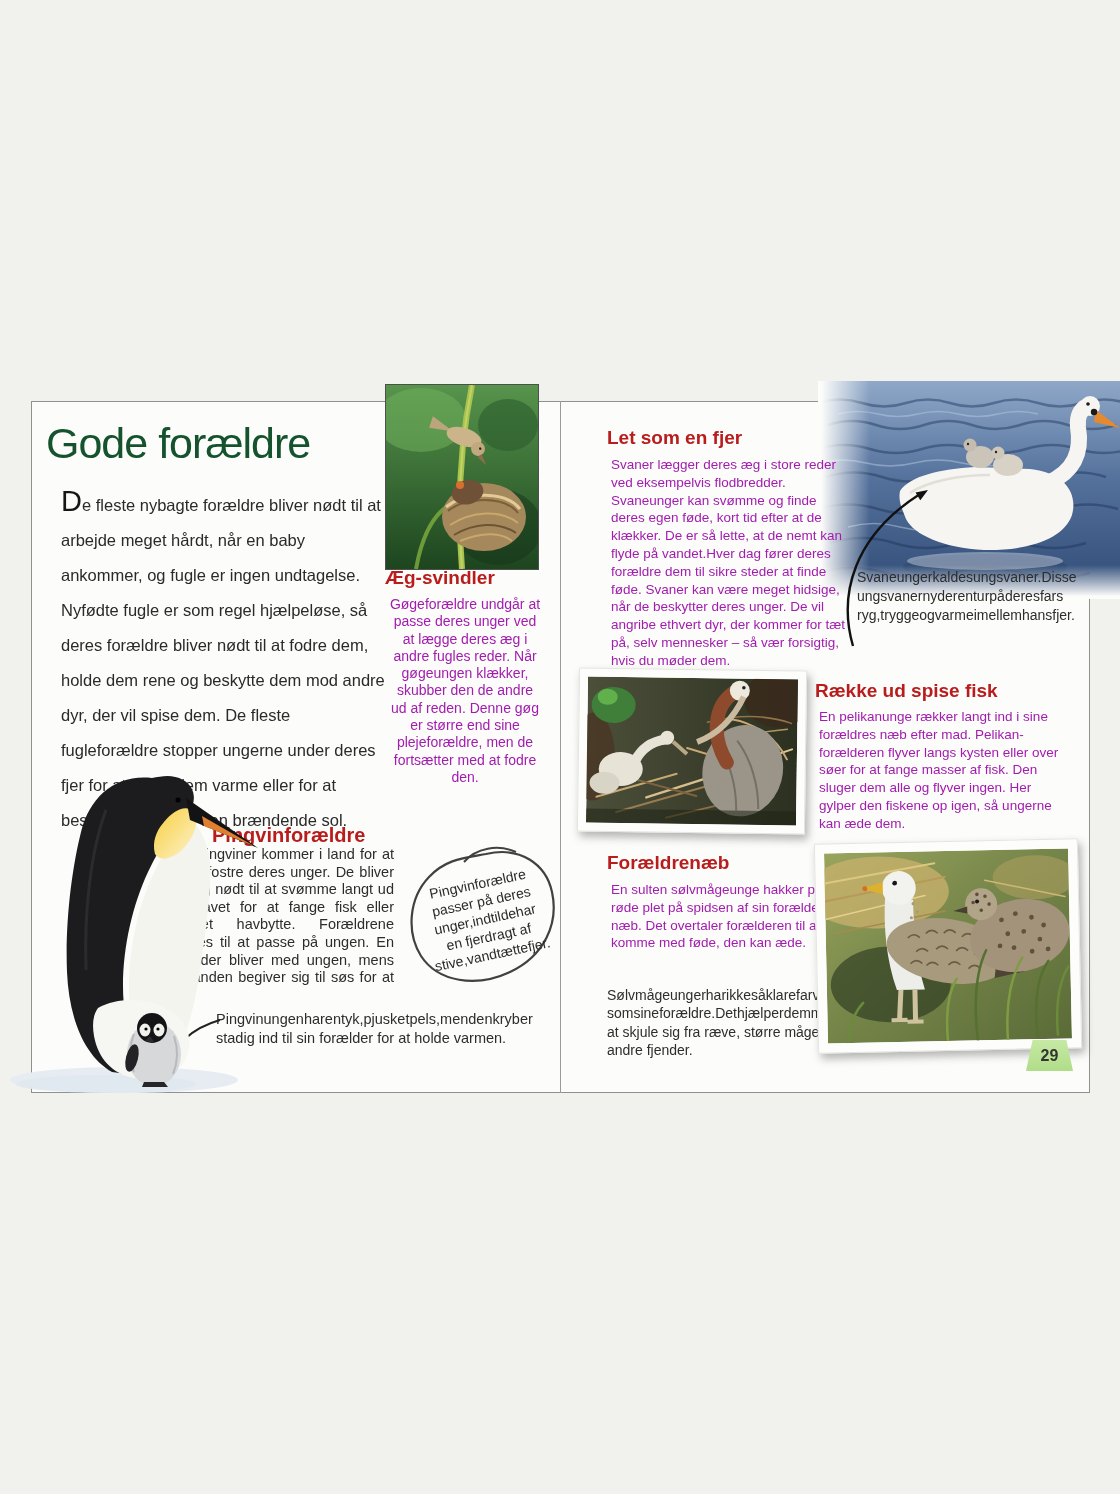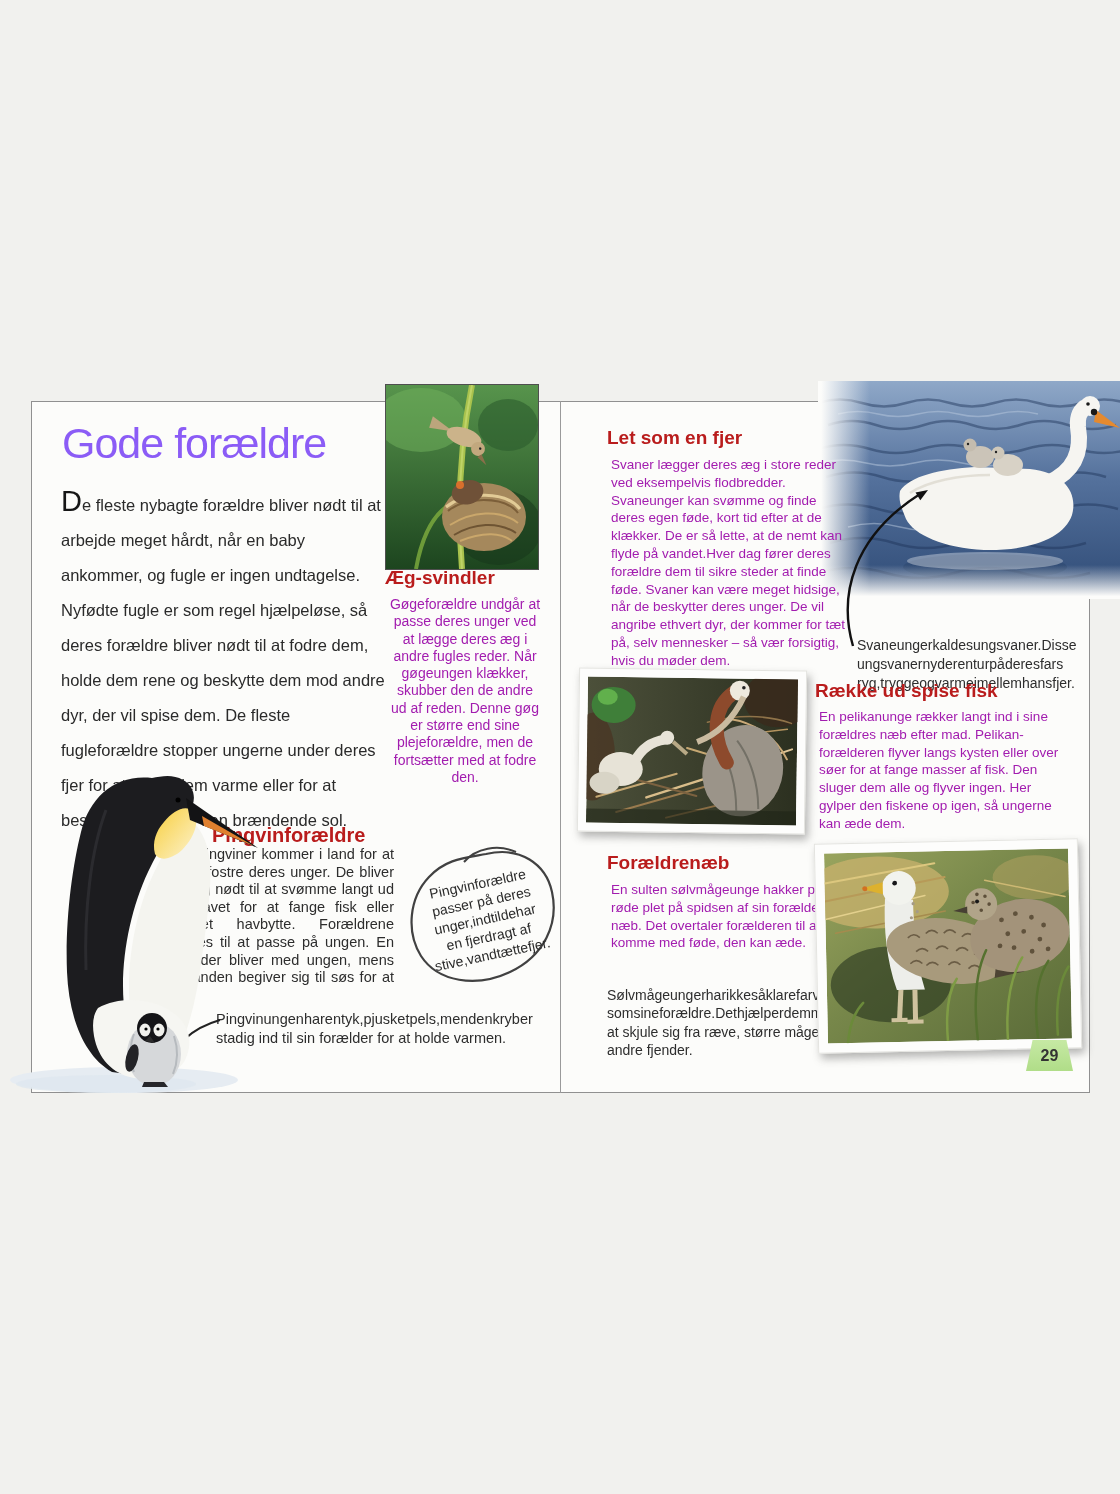--- a/index.html
+++ b/index.html
@@ -10,21 +10,21 @@
     color:#262626;
   }
   .abs{position:absolute;}
   .page{
     left:31px;top:401px;width:1059px;height:692px;
     background:#fcfcfa;border:1px solid #909090;box-sizing:border-box;
   }
   .spine{left:560px;top:401px;width:1px;height:692px;background:#9a9a9a;}
 
   
-  .title{left:62px;top:419px;margin:0;font-size:43px;font-weight:400;letter-spacing:-1px;color:#8b5cf6;}
+  .title{left:46px;top:419px;margin:0;font-size:43px;font-weight:400;letter-spacing:-1px;color:#14532d;}
   .intro{left:61px;top:484px;width:326px;margin:0;font-size:16.5px;line-height:35px;color:#2a2a2a;}
   .dropcap{font-size:29px;font-weight:400;color:#161616;}
   .sec-h{margin:0;font-size:19px;font-weight:700;color:#b91c1c;}
   .sec-b{margin:4px;font-size:13.5px;line-height:17.8px;color:#a21caf;}
   .cap{font-size:14px;line-height:19px;color:#2d2d2d;display:block;}
 
   #egg-h{left:385px;top:567px;}
   #egg-b{left:385px;top:592px;width:152px;font-size:14px;line-height:17.3px;text-align:center;}
 
   #peng-h{left:212px;top:824px;font-size:20px;}
@@ -34,21 +34,21 @@
 
   #pcap{left:216px;top:1010px;width:340px;}
   #pcap .cap{font-size:14.5px;}
 
   #bubble-text{left:412px;top:874px;width:146px;transform:rotate(-12deg);
     text-align:center;font-size:14px;line-height:18px;color:#2b2b2b;}
   #bubble-text span{display:block;}
 
   #swan-h{left:607px;top:427px;}
   #swan-b{left:607px;top:452px;width:240px;}
-  #swan-cap{left:857px;top:636px;width:236px;}
+  #swan-cap{left:857px;top:568px;width:236px;}
   #pel-h{left:815px;top:680px;}
   #pel-b{left:815px;top:704px;width:252px;}
   #gull-h{left:607px;top:852px;}
   #gull-b{left:607px;top:877px;width:240px;}
   #gull-cap{left:607px;top:986px;width:250px;}
   #gull-cap .cap{line-height:18.4px;}
 
   
   .photo{overflow:hidden;}
   #cuckoo{left:385px;top:384px;width:152px;height:184px;border:1px solid #4f4f4f;box-sizing:content-box;}

